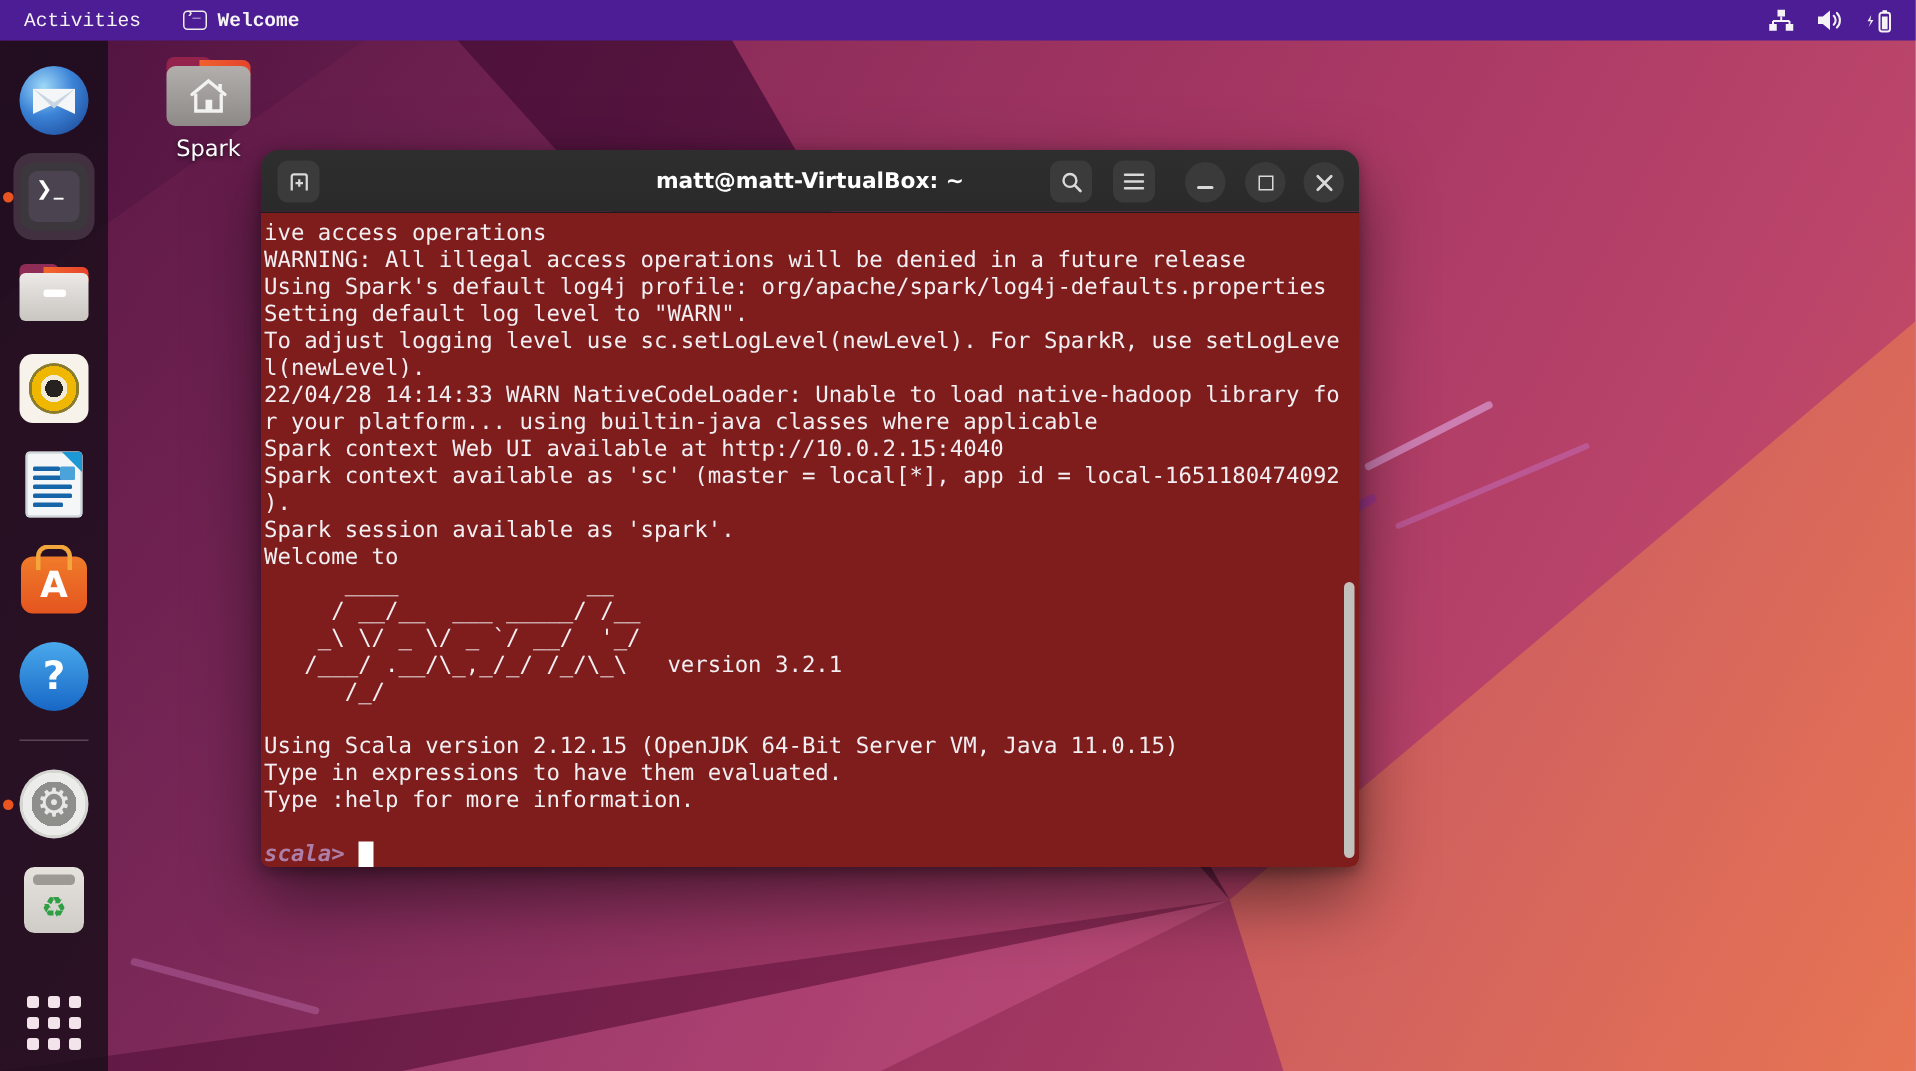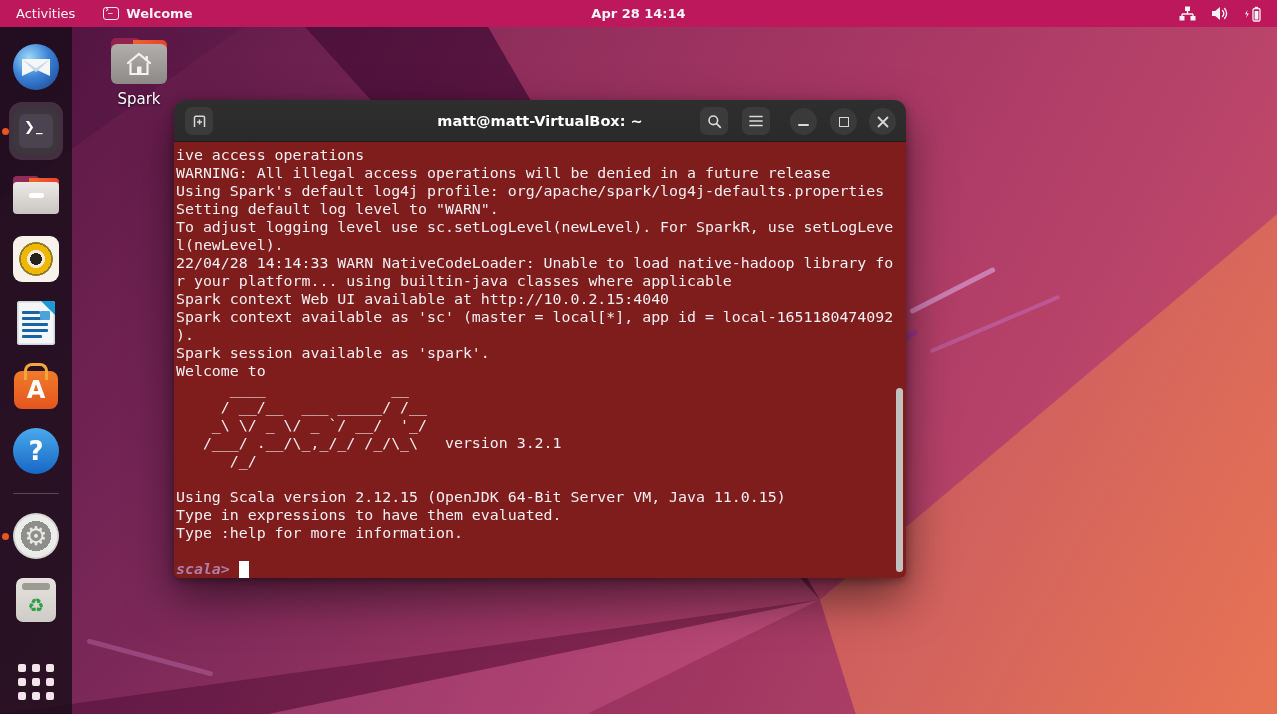--- a/index.html
+++ b/index.html
@@ -15,21 +15,21 @@
   .facet-bot-light   { clip-path:polygon(64.2% 84%,21% 100%,46% 100%); background:rgba(220,100,155,.30); }
   .facet-bot-med     { clip-path:polygon(64.2% 84%,46% 100%,67% 100%); background:rgba(150,48,92,.30); }
   .facet-left-soft   { clip-path:polygon(0 28%,22% 0,64.2% 84%,0 100%); background:linear-gradient(165deg,rgba(120,35,80,.25),rgba(175,70,120,.30)); }
   .streak { position:absolute; border-radius:4px; }
   .streak1 { left:905px; top:288px; width:95px; height:5px; transform:rotate(-27deg); background:rgba(228,178,238,.55); }
   .streak2 { left:925px; top:322px; width:140px; height:4px; transform:rotate(-23deg); background:rgba(198,120,205,.42); }
   .streak3 { left:880px; top:338px; width:40px; height:6px; transform:rotate(-30deg); background:rgba(140,47,168,.5); }
   .streak4 { left:85px; top:655px; width:130px; height:5px; transform:rotate(15deg); background:rgba(215,140,210,.30); }
 
   
-  .topbar { position:absolute; left:0; top:0; right:0; height:27px; background:#be185d; color:#f5f3f5; display:flex; align-items:center; font-size:13px; z-index:50; }
+  .topbar { position:absolute; left:0; top:0; right:0; height:27px; background:#4c1d95; color:#f5f3f5; display:flex; align-items:center; font-size:13px; z-index:50;font-family:Liberation Mono, monospace; }
   .tb-activities { padding:0 16px; height:100%; display:flex; align-items:center; }
   .tb-app { display:flex; align-items:center; gap:7px; padding:0 12px; height:100%; font-weight:700; }
   .tb-app-icon { width:16px; height:13px; border:1.4px solid #efeceb; border-radius:3px; position:relative; }
   .tb-app-icon::before { content:"›_"; position:absolute; left:1px; top:-4px; font-size:9px; letter-spacing:-1px; color:#efeceb; }
   .tb-clock { position:absolute; left:0; right:0; text-align:center; font-weight:700; pointer-events:none; }
   .tb-status { margin-left:auto; display:flex; align-items:center; gap:15px; padding-right:16px; height:100%; }
 
   
   .dock { position:absolute; left:0; top:27px; bottom:0; width:72px; background:rgba(24,13,26,.82); display:flex; flex-direction:column; align-items:center; padding-top:8px; z-index:40; }
   .dock-item { position:relative; width:72px; height:64px; display:flex; align-items:center; justify-content:center; flex:0 0 auto; }
@@ -140,21 +140,20 @@
   </div>
   <div class="home-label">Spark</div>
 </div>
 
 <div class="topbar">
   <div class="tb-activities">Activities</div>
   <div class="tb-app">
     <span class="tb-app-icon"></span>
     <span>Welcome</span>
   </div>
-  <div class="tb-clock">Apr 28 14:14</div>
   <div class="tb-status">
     <svg width="17" height="15" viewBox="0 0 17 15">
       <rect x="6" y="0.5" width="5" height="4.5" fill="#f5f3f5"></rect>
       <path d="M8.5 5 v3 M3 8 h11 M3 8 v2 M14 8 v2" stroke="#f5f3f5" stroke-width="1.3" fill="none"></path>
       <rect x="0.5" y="10" width="5" height="4.5" fill="#f5f3f5"></rect>
       <rect x="11.5" y="10" width="5" height="4.5" fill="#f5f3f5"></rect>
     </svg>
     <svg width="18" height="15" viewBox="0 0 18 15">
       <path d="M1 5 h3.2 L9 1 v13 L4.2 10 H1 z" fill="#f5f3f5"></path>
       <path d="M11.5 4.5 a4.2 4.2 0 0 1 0 6" stroke="#f5f3f5" stroke-width="1.4" fill="none" stroke-linecap="round"></path>

